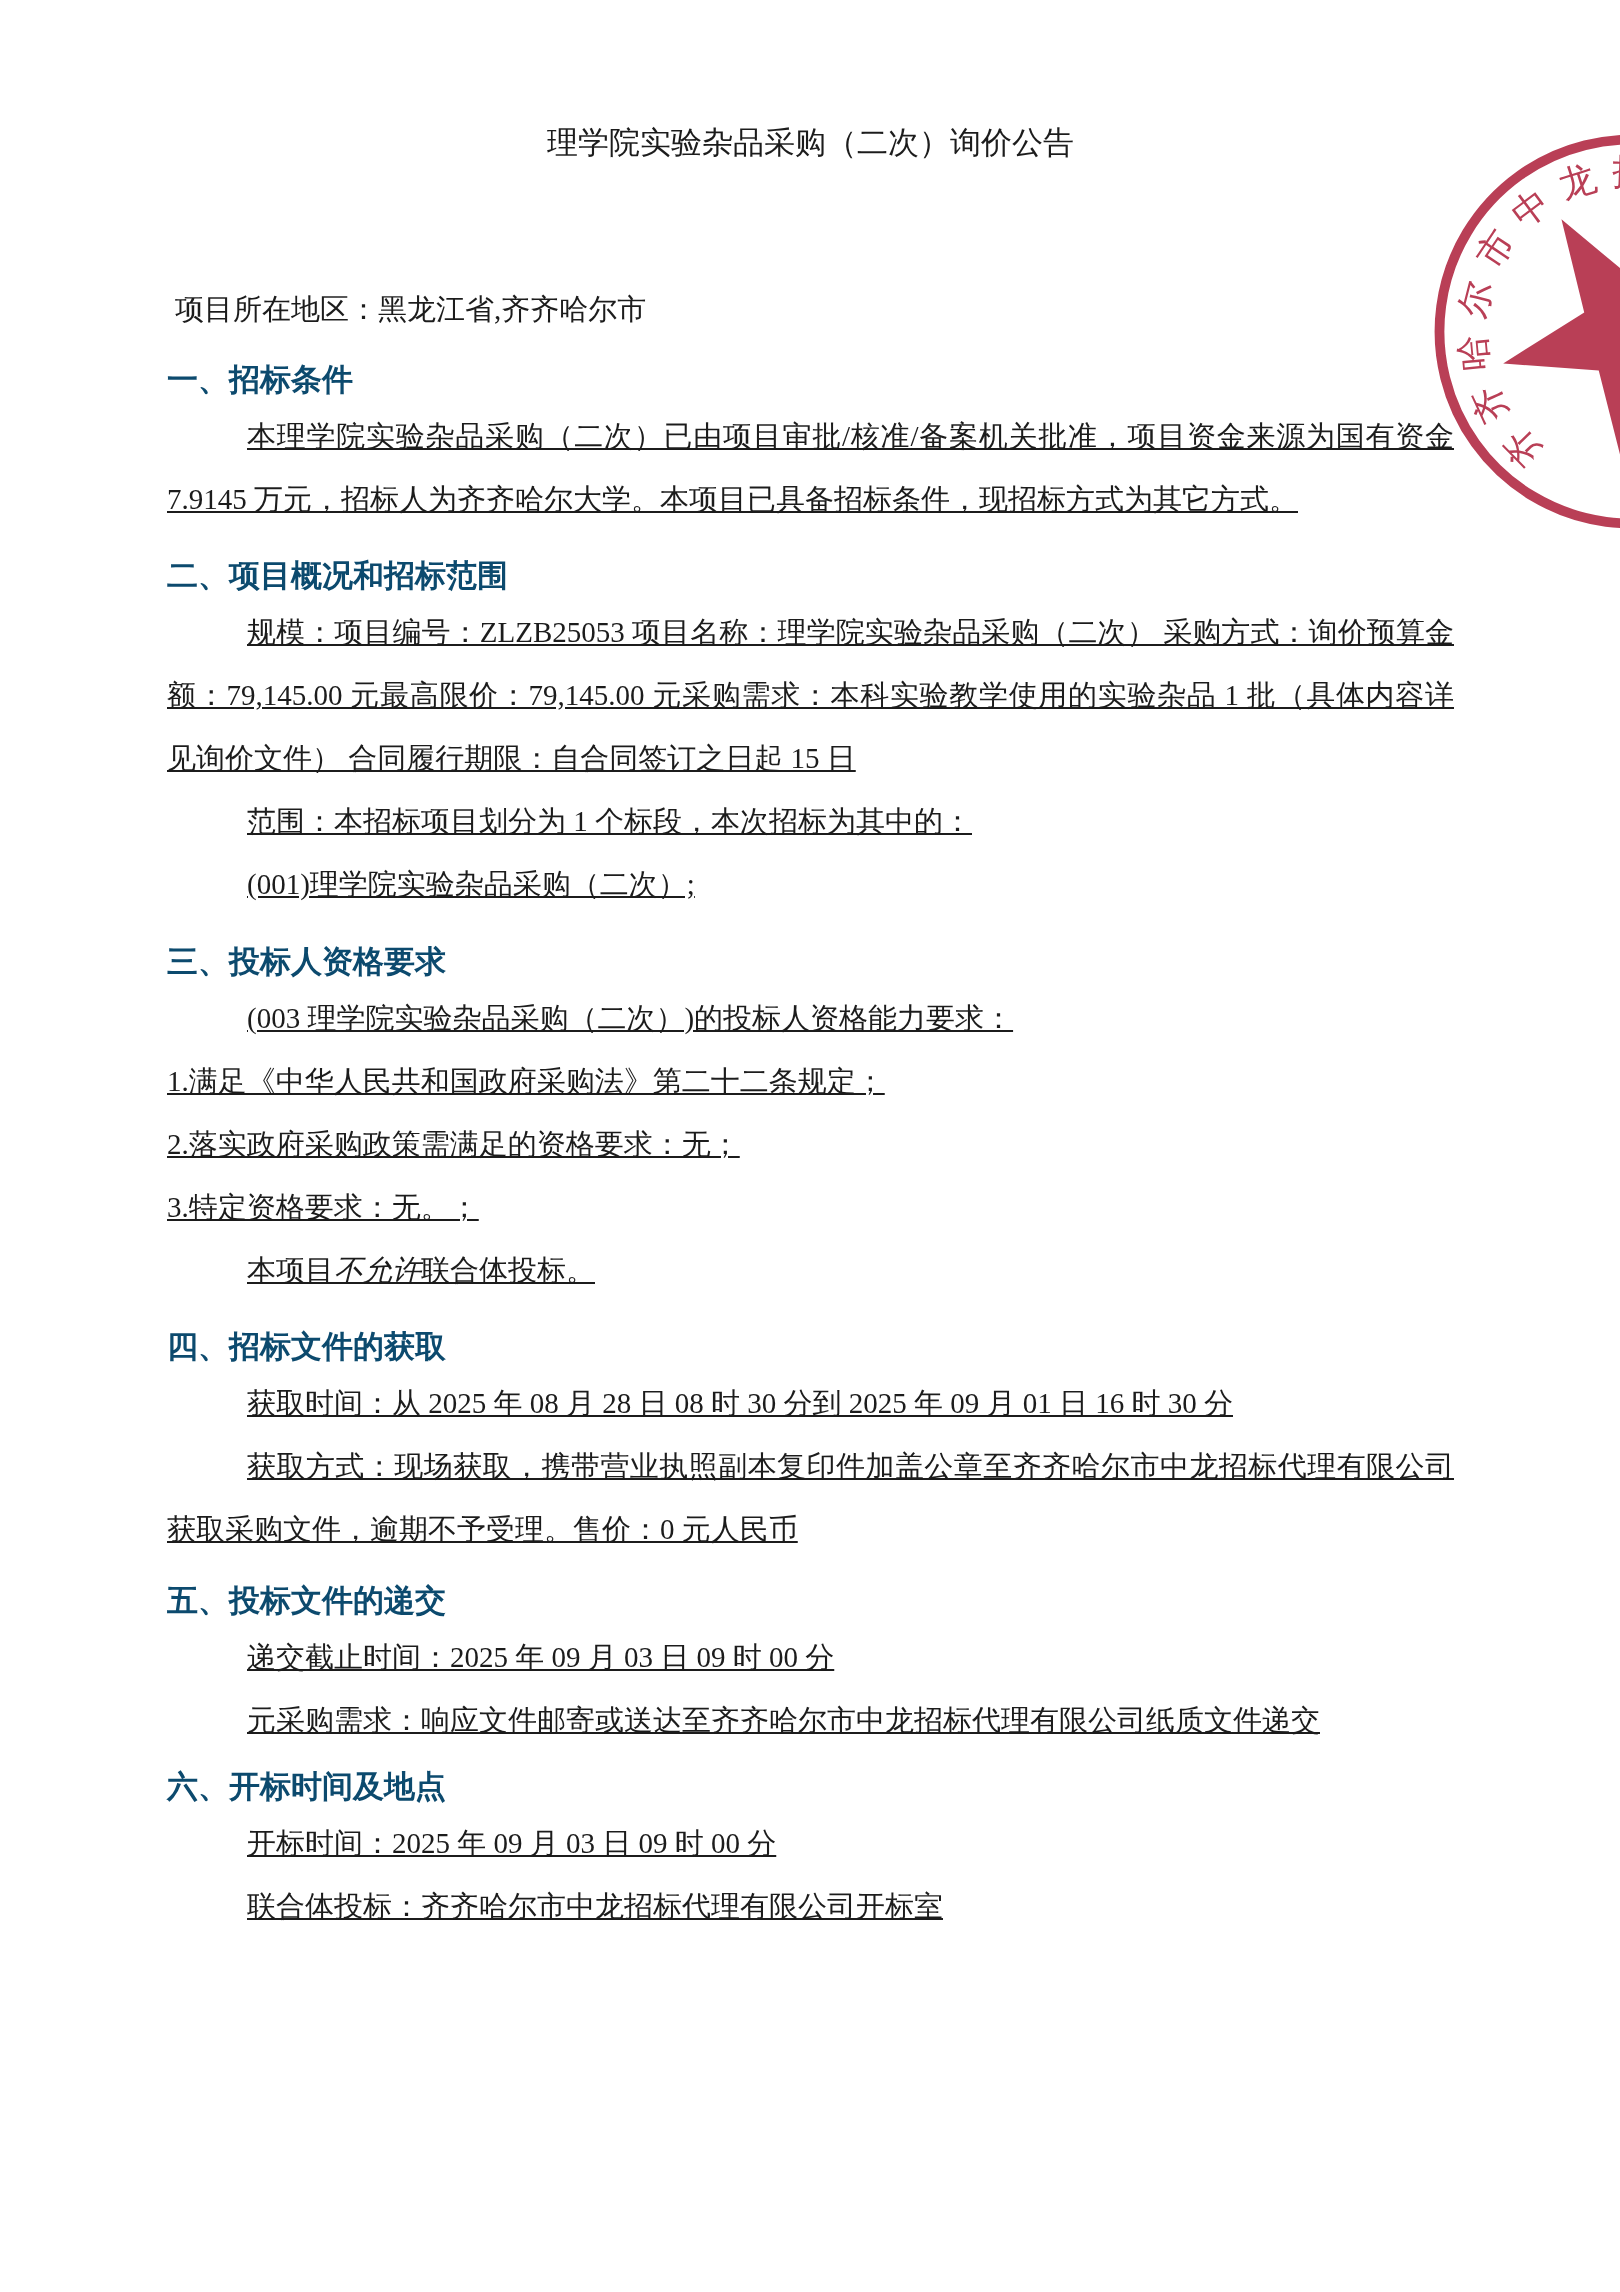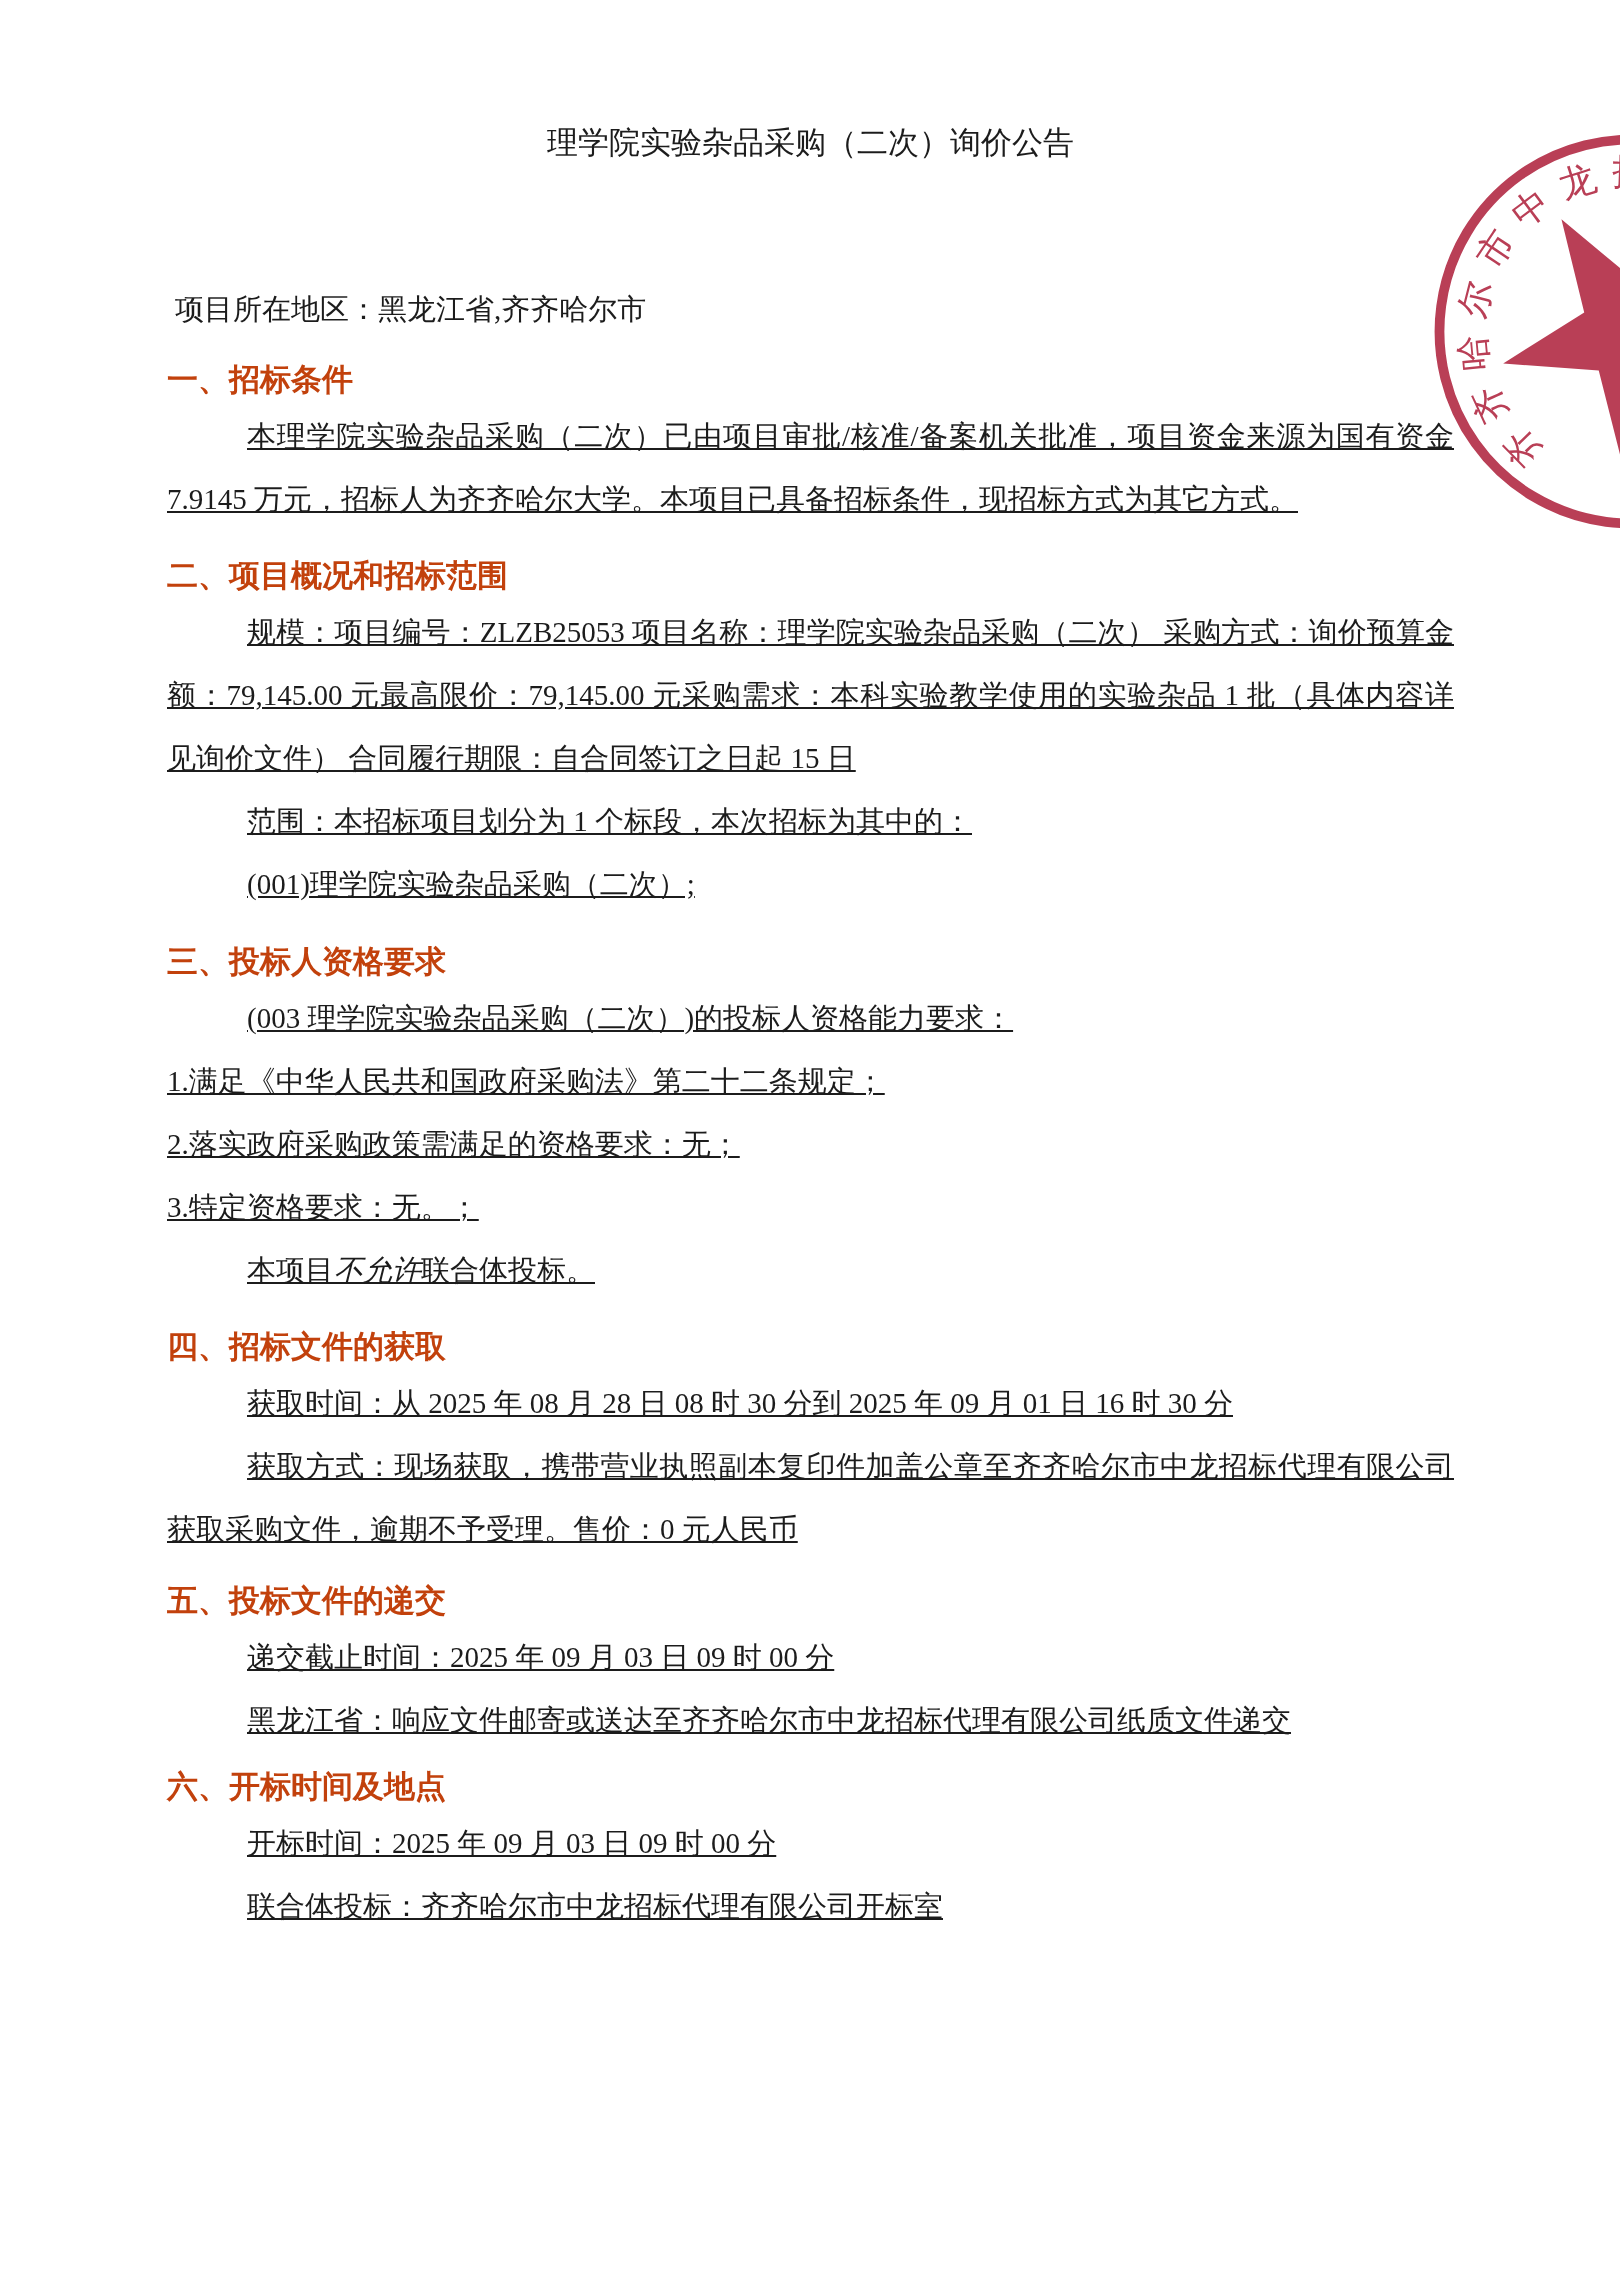--- a/index.html
+++ b/index.html
@@ -26,21 +26,21 @@
     font-size:30px;line-height:49px;
     text-align:center;margin:94px 0 0 0;
   }
   .location{
     font-size:29px;line-height:49px;
     margin:118px 0 0 8px;
   }
   h2.sec{
     font-family:"Liberation Sans","DejaVu Sans",sans-serif;
     font-size:31px;line-height:51px;
-    font-weight:700;margin:19.6px 0 0 0;color:#c2410c;
+    font-weight:700;margin:19.6px 0 0 0;color:#0c4a6e;
   }
   h2.sec.tight{margin-top:13.7px;}
   h2.sec.tighter{margin-top:9px;}
   p.body{
     font-size:29px;line-height:63px;
     margin:0;text-align:justify;text-decoration:underline;
   }
   p.indent-first{text-indent:80px;}
   p.indent-line{padding-left:80px;}
   .italic{font-style:italic;}
@@ -88,21 +88,21 @@
     <p class="body">2.落实政府采购政策需满足的资格要求：无；</p>
     <p class="body">3.特定资格要求：无。；</p>
     <p class="body indent-line"><span>本项目</span><span class="italic">不允许</span><span>联合体投标。</span></p>
 
     <h2 class="sec">四、招标文件的获取</h2>
     <p class="body indent-line">获取时间：从 2025 年 08 月 28 日 08 时 30 分到 2025 年 09 月 01 日 16 时 30 分</p>
     <p class="body indent-first">获取方式：现场获取，携带营业执照副本复印件加盖公章至齐齐哈尔市中龙招标代理有限公司获取采购文件，逾期不予受理。售价：0 元人民币</p>
 
     <h2 class="sec tight">五、投标文件的递交</h2>
     <p class="body indent-line">递交截止时间：2025 年 09 月 03 日 09 时 00 分</p>
-    <p class="body indent-line">黑龙江省：响应文件邮寄或送达至齐齐哈尔市中龙招标代理有限公司纸质文件递交</p>
+    <p class="body indent-line">元采购需求：响应文件邮寄或送达至齐齐哈尔市中龙招标代理有限公司纸质文件递交</p>
 
     <h2 class="sec tighter">六、开标时间及地点</h2>
     <p class="body indent-line">开标时间：2025 年 09 月 03 日 09 时 00 分</p>
     <p class="body indent-line">联合体投标：齐齐哈尔市中龙招标代理有限公司开标室</p>
 
   </div>
 </div>
 
 
 </body></html>

